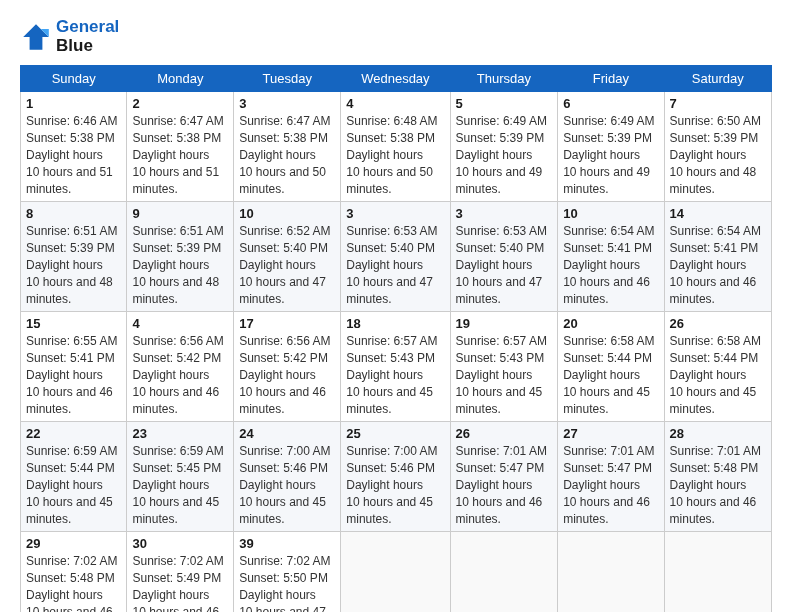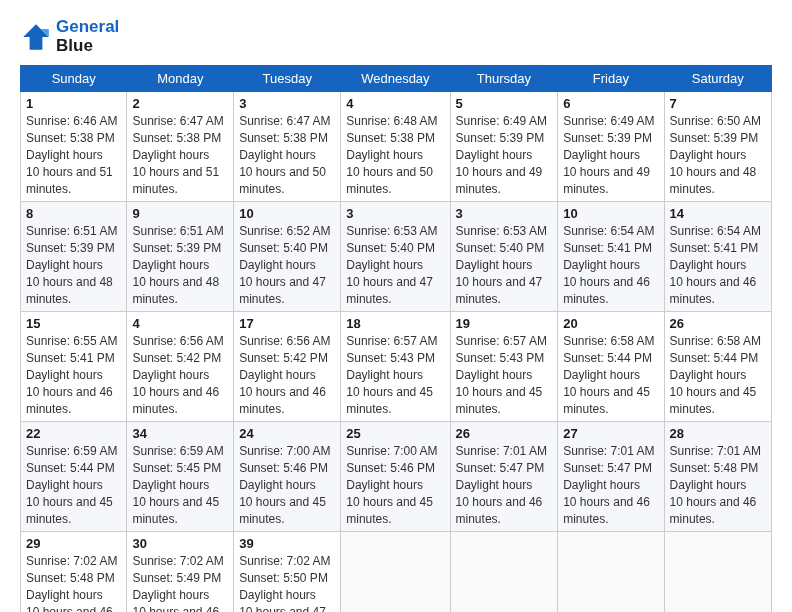--- a/index.html
+++ b/index.html
@@ -207,21 +207,21 @@
         <span class="day-num">26</span>
         <span class="day-info">Sunrise: 6:58 AM<br>Sunset: 5:44 PM<br>Daylight hours<br>10 hours and 45 minutes.</span>
       </td>
         </tr>
         <tr>
           <td>
         <span class="day-num">22</span>
         <span class="day-info">Sunrise: 6:59 AM<br>Sunset: 5:44 PM<br>Daylight hours<br>10 hours and 45 minutes.</span>
       </td>
           <td>
-        <span class="day-num">34</span>
+        <span class="day-num">23</span>
         <span class="day-info">Sunrise: 6:59 AM<br>Sunset: 5:45 PM<br>Daylight hours<br>10 hours and 45 minutes.</span>
       </td>
           <td>
         <span class="day-num">24</span>
         <span class="day-info">Sunrise: 7:00 AM<br>Sunset: 5:46 PM<br>Daylight hours<br>10 hours and 45 minutes.</span>
       </td>
           <td>
         <span class="day-num">25</span>
         <span class="day-info">Sunrise: 7:00 AM<br>Sunset: 5:46 PM<br>Daylight hours<br>10 hours and 45 minutes.</span>
       </td>

